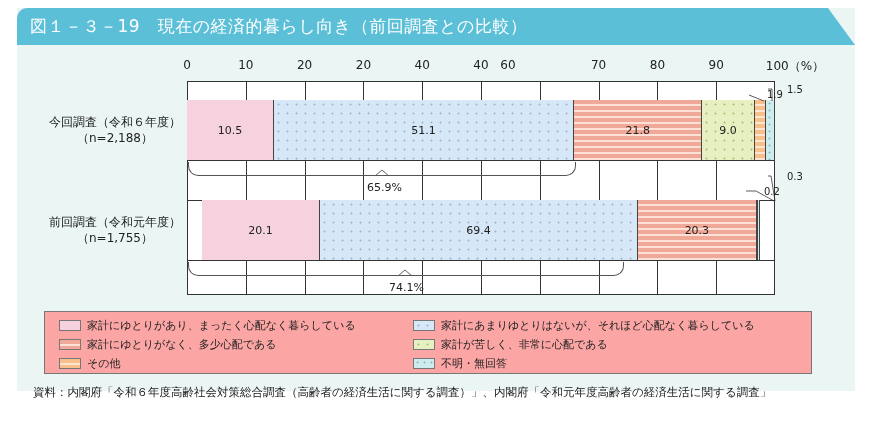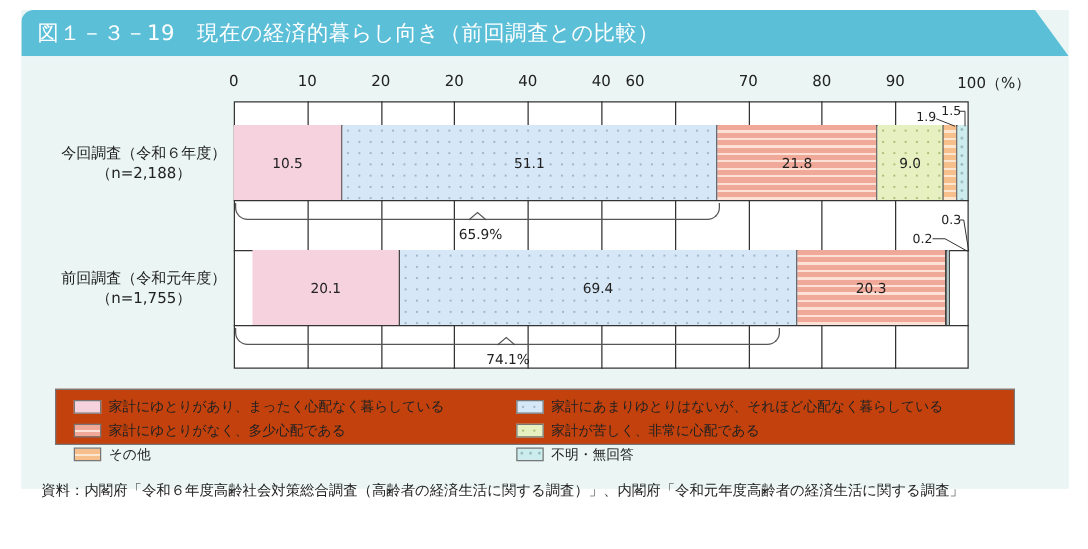--- a/index.html
+++ b/index.html
@@ -16,22 +16,22 @@
   .seg{height:100%;box-sizing:border-box;border-right:1px solid #444;display:flex;align-items:center;justify-content:center;font-size:11px;color:#222;}
   .c0{background:#f5d2dd;}
   .c1{background-color:#d6e8f7;background-image:radial-gradient(#9db4c8 0.8px,transparent 1.2px);background-size:9px 9px;}
   .c2{background:repeating-linear-gradient(180deg,#f0a898 0 4px,#fde0d6 4px 6px);}
   .c3{background-color:#e7f0c0;background-image:radial-gradient(#a8bd74 0.8px,transparent 1.2px);background-size:9px 9px;}
   .c4{background:repeating-linear-gradient(180deg,#f6bf8c 0 4px,#fde6cf 4px 6px);}
   .c5{background-color:#cdeced;background-image:radial-gradient(#8fb7b8 0.8px,transparent 1.2px);background-size:7px 7px;}
   .rowlabel{position:absolute;width:160px;text-align:center;font-size:12px;line-height:16px;}
   .brace{position:absolute;height:14px;box-sizing:border-box;border:1px solid #555;border-top:none;border-radius:0 0 10px 10px;}
   .bracelabel{position:absolute;font-size:11px;}
-  .small{position:absolute;font-size:10px;}
-  .legend{position:absolute;left:44px;top:311px;width:768px;height:45px;background:#c2410c;border:1px solid #777;box-sizing:border-box;padding-left:16px;}
+  .small{position:absolute;font-size:10px;margin-left:34px;}
+  .legend{position:absolute;left:44px;top:311px;width:768px;height:63px;background:#fca5a5;border:1px solid #777;box-sizing:border-box;padding-left:16px;}
   .lg{position:absolute;display:flex;align-items:center;font-size:11px;white-space:nowrap;}
   .sw{width:22px;height:11px;border:1px solid #777;margin-right:6px;box-sizing:border-box;}
   .source{position:absolute;left:33px;top:385px;font-size:11.5px;font-family:"DejaVu Serif","Liberation Serif",serif;white-space:nowrap;}
 </style>
 </head>
 <body>
 
 <div class="panel"></div>
 <div class="titlebar">
   <span>図１－３－19　現在の経済的暮らし向き（前回調査との比較）</span>

